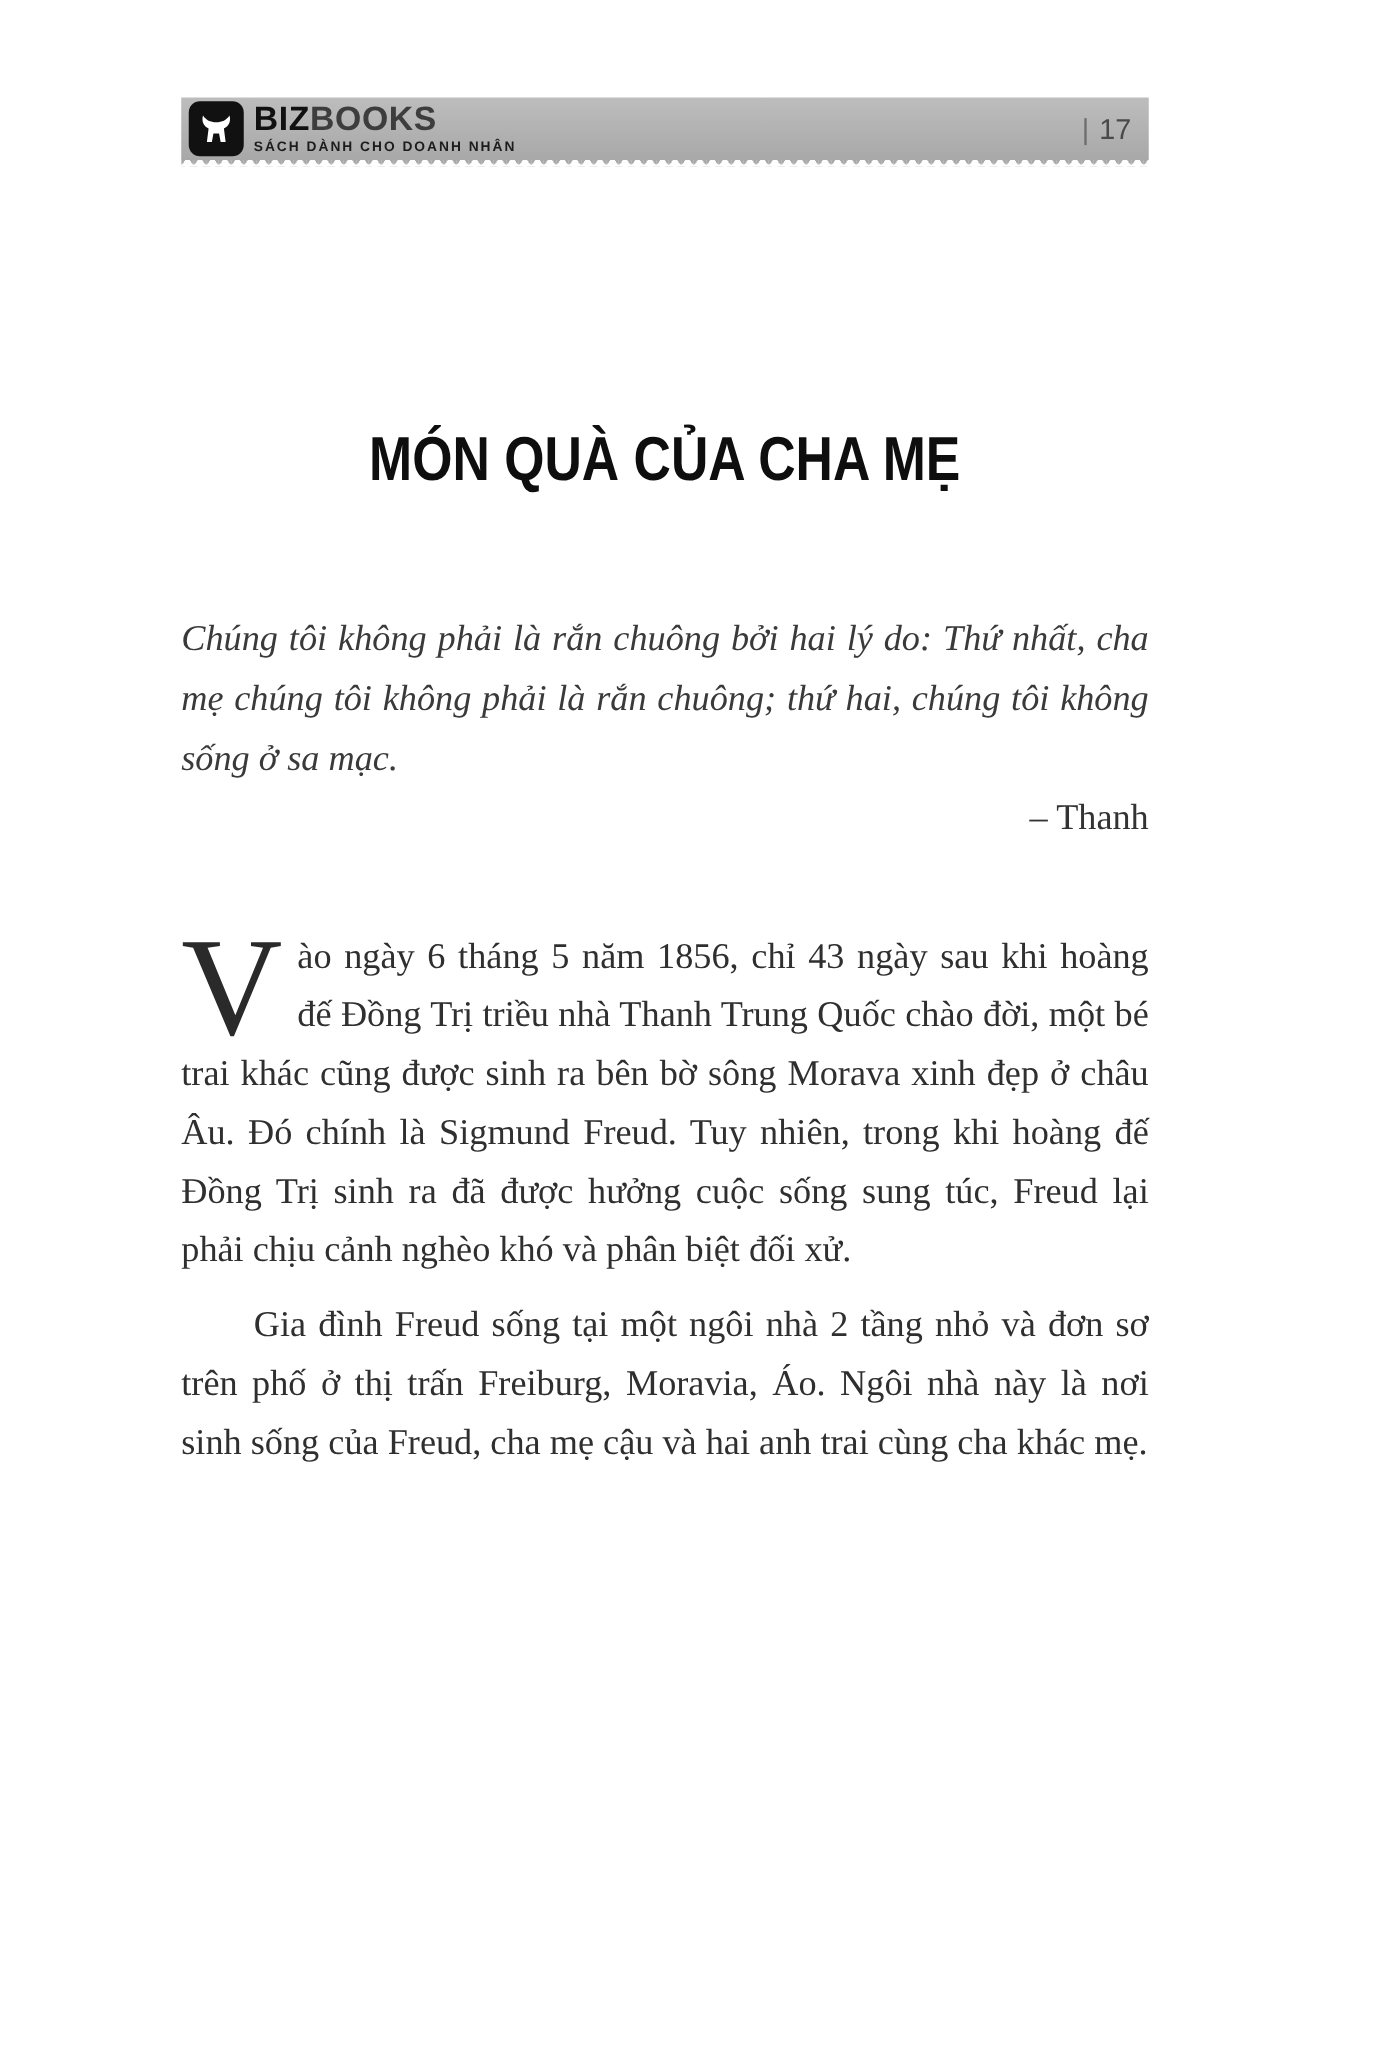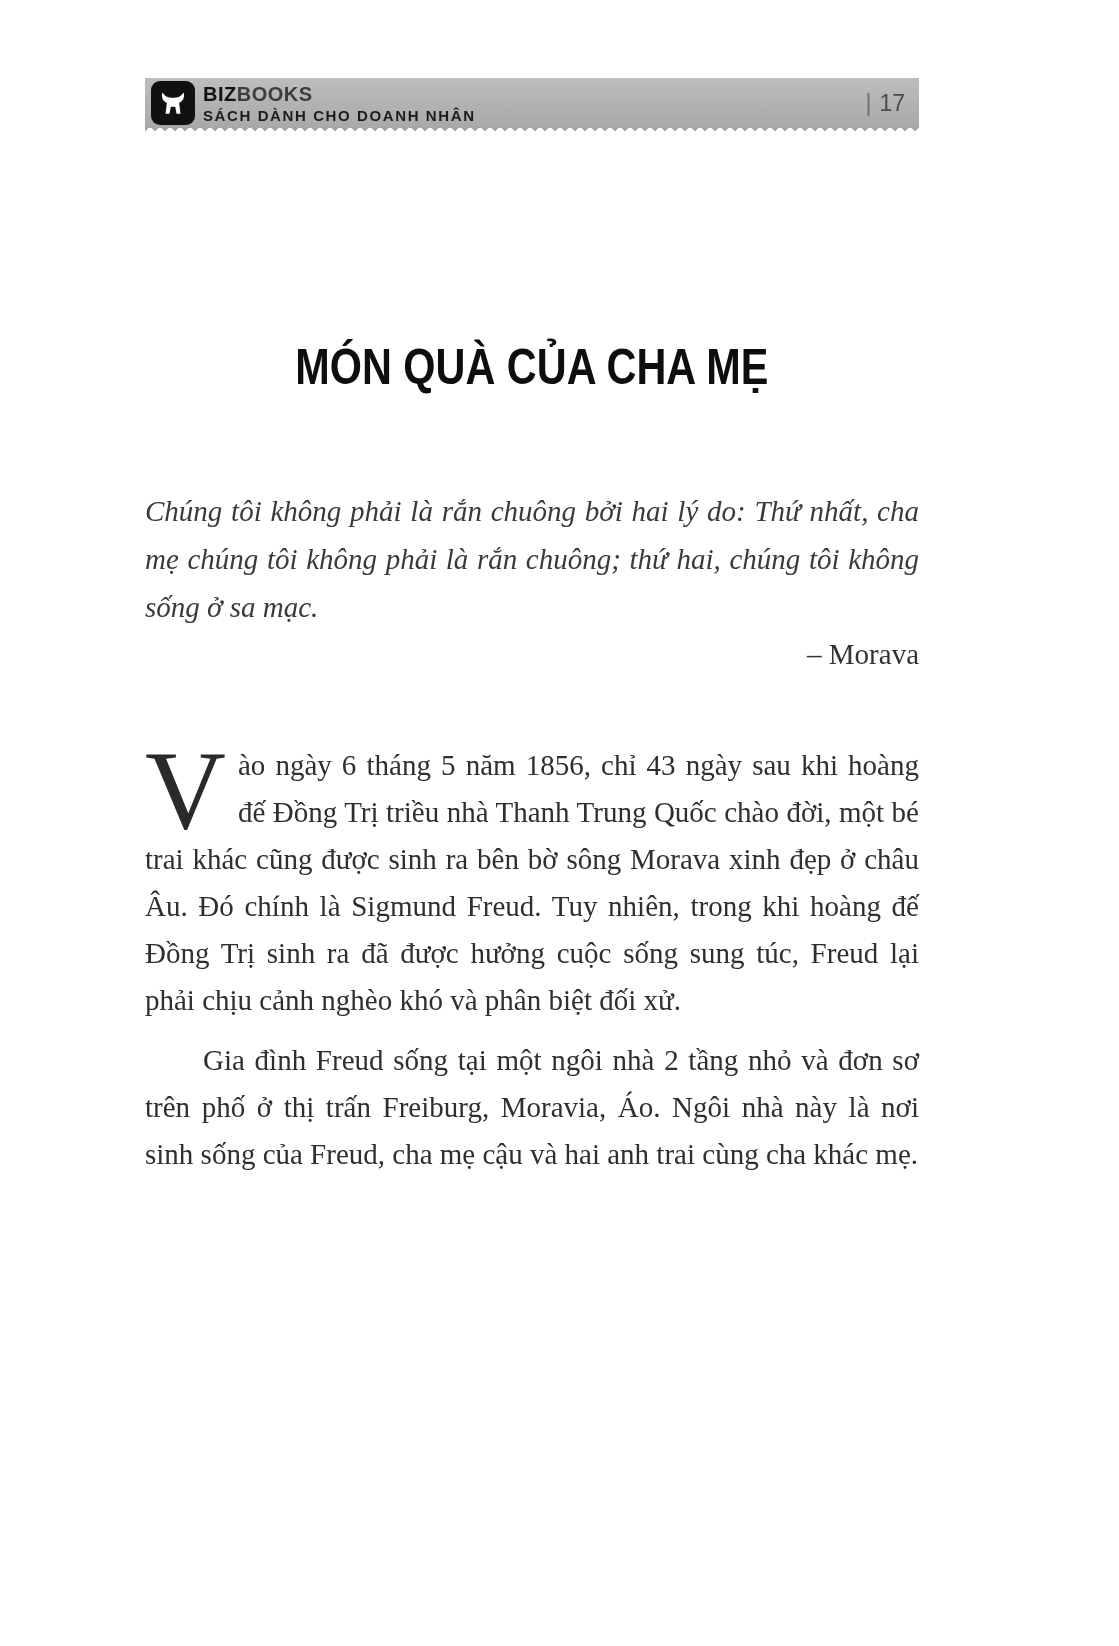--- a/index.html
+++ b/index.html
@@ -43,29 +43,29 @@
     width: 44px; height: 44px;
     background: #111;
     border-radius: 9px;
     display: flex; align-items: center; justify-content: center;
     flex: 0 0 auto;
   }
   .logo-mark svg { width: 30px; height: 30px; }
   .logo-text { display: flex; flex-direction: column; line-height: 1; }
   .logo-word {
     font-family: "Liberation Sans", sans-serif;
-    font-size: 20px;
+    font-size: 27px;
     font-weight: 900;
     letter-spacing: 0.5px;
     color: #111;
   }
   .logo-word .books { color: #3d3d3d; font-weight: 700; }
   .logo-tagline {
     font-family: "Liberation Sans", sans-serif;
-    font-size: 15px;
+    font-size: 11px;
     font-weight: 700;
     letter-spacing: 1.6px;
     color: #1c1c1c;
     margin-top: 4px;
     white-space: nowrap;
   }
   .page-number {
     font-family: "Liberation Sans", sans-serif;
     font-size: 23px;
     color: #4a4a4a;
@@ -159,21 +159,21 @@
       <span class="sep">|</span>
       <span>17</span>
     </div>
   </div>
 
   <div class="chapter-title">
     <span>MÓN QUÀ CỦA CHA MẸ</span>
   </div>
 
   <div class="epigraph">Chúng tôi không phải là rắn chuông bởi hai lý do: Thứ nhất, cha mẹ chúng tôi không phải là rắn chuông; thứ hai, chúng tôi không sống ở sa mạc.</div>
-  <div class="attribution">– Morava</div>
+  <div class="attribution">– Thanh</div>
 
   <div class="body-text">
     <p class="para">
       <span class="dropcap">V</span><span>ào ngày 6 tháng 5 năm 1856, chỉ 43 ngày sau khi hoàng đế Đồng Trị triều nhà Thanh Trung Quốc chào đời, một bé trai khác cũng được sinh ra bên bờ sông Morava xinh đẹp ở châu Âu. Đó chính là Sigmund Freud. Tuy nhiên, trong khi hoàng đế Đồng Trị sinh ra đã được hưởng cuộc sống sung túc, Freud lại phải chịu cảnh nghèo khó và phân biệt đối xử.</span>
     </p>
     <p class="para">
       <span>Gia đình Freud sống tại một ngôi nhà 2 tầng nhỏ và đơn sơ trên phố ở thị trấn Freiburg, Moravia, Áo. Ngôi nhà này là nơi sinh sống của Freud, cha mẹ cậu và hai anh trai cùng cha khác mẹ.</span>
     </p>
   </div>
 

